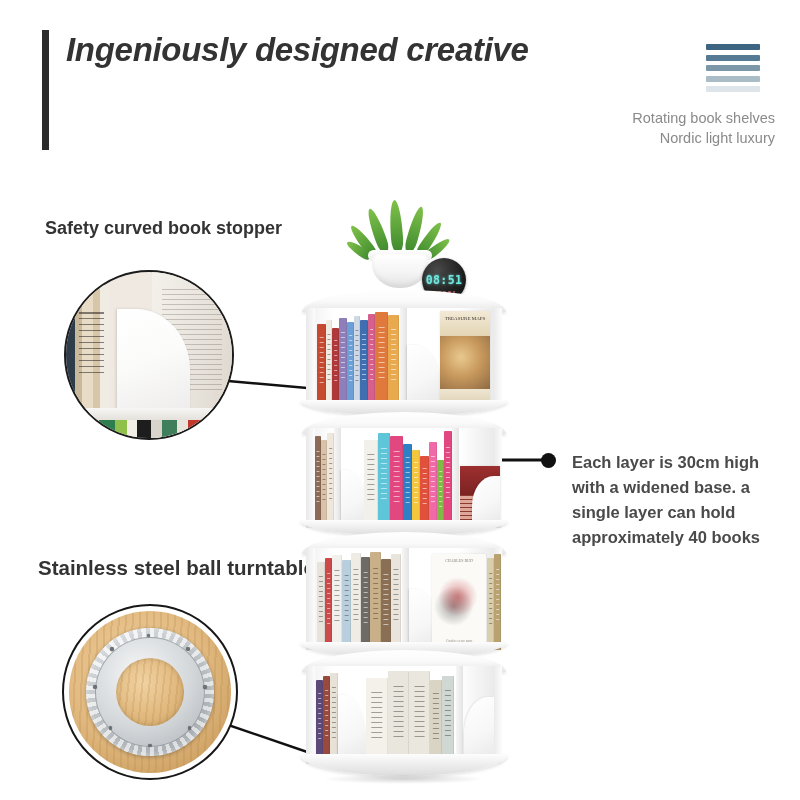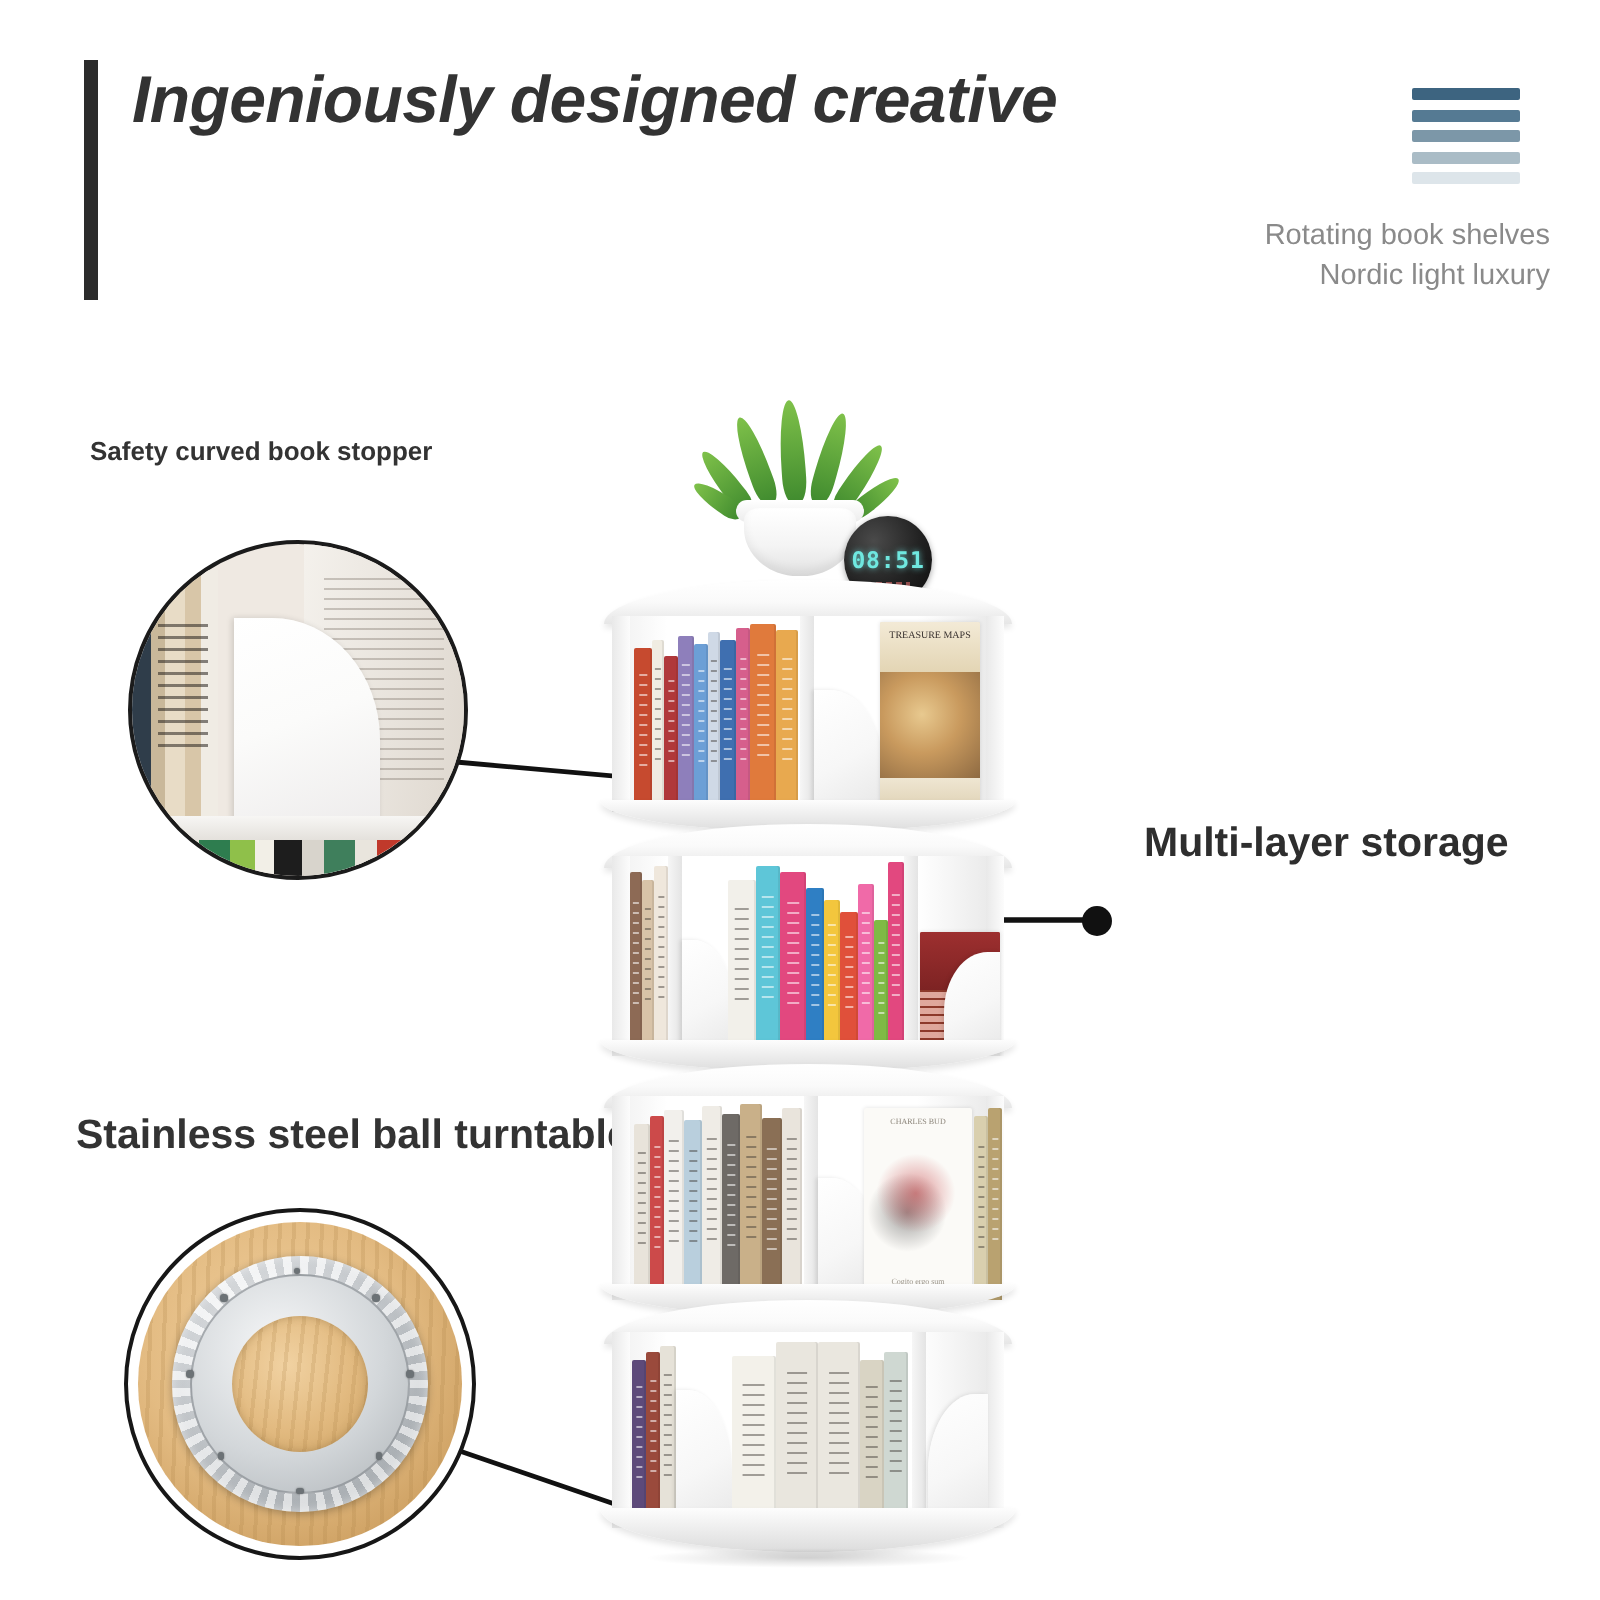--- a/index.html
+++ b/index.html
@@ -34,21 +34,21 @@
     text-align:right; font-size:14.5px; line-height:20px;
     color:#8a8a8a; font-weight:400;
   }
   #header-subtitle span { display:block; white-space:nowrap; }
 
   
   .callout-label {
     position:absolute; font-weight:700; color:#333333;
     white-space:nowrap;
   }
-  #label-book-stopper { left:45px; top:218px; font-size:13px; }
+  #label-book-stopper { left:45px; top:218px; font-size:18px; }
   #label-turntable    { left:38px; top:556px; font-size:20.5px; }
 
   #label-storage-title {
     position:absolute; left:572px; top:410px;
     font-size:20.5px; font-weight:700; color:#2e2e2e; white-space:nowrap;
   }
   #label-storage-body {
     position:absolute; left:572px; top:450px; width:212px;
     font-size:16.5px; line-height:25px; font-weight:700; color:#4a4a4a;
   }
@@ -274,21 +274,21 @@
 
   <div id="header-subtitle">
     <span>Rotating book shelves</span>
     <span>Nordic light luxury</span>
   </div>
 
   <div class="callout-label" id="label-book-stopper">Safety curved book stopper</div>
 
   <div class="callout-label" id="label-turntable">Stainless steel ball turntable</div>
 
-  <div id="label-storage-title">Multi-layer storage</div>
+  <div id="label-storage-body">Each layer is 30cm high with a widened base. a single layer can hold approximately 40 books</div>
 
   <svg id="connectors" viewBox="0 0 800 800">
     <line x1="228" y1="381" x2="408" y2="397" stroke="#111111" stroke-width="2.4"></line>
     <line x1="435" y1="460" x2="548" y2="460" stroke="#111111" stroke-width="2.8"></line>
     <line x1="205" y1="717" x2="316" y2="755" stroke="#111111" stroke-width="2.4"></line>
   </svg>
   <div class="dot" style="left:401px; top:390px; width:15px; height:15px;"></div>
   <div class="dot" style="left:428px; top:453px; width:15px; height:15px;"></div>
   <div class="dot" style="left:541px; top:453px; width:15px; height:15px;"></div>
   <div class="dot" style="left:309px; top:748px; width:14px; height:14px;"></div>

